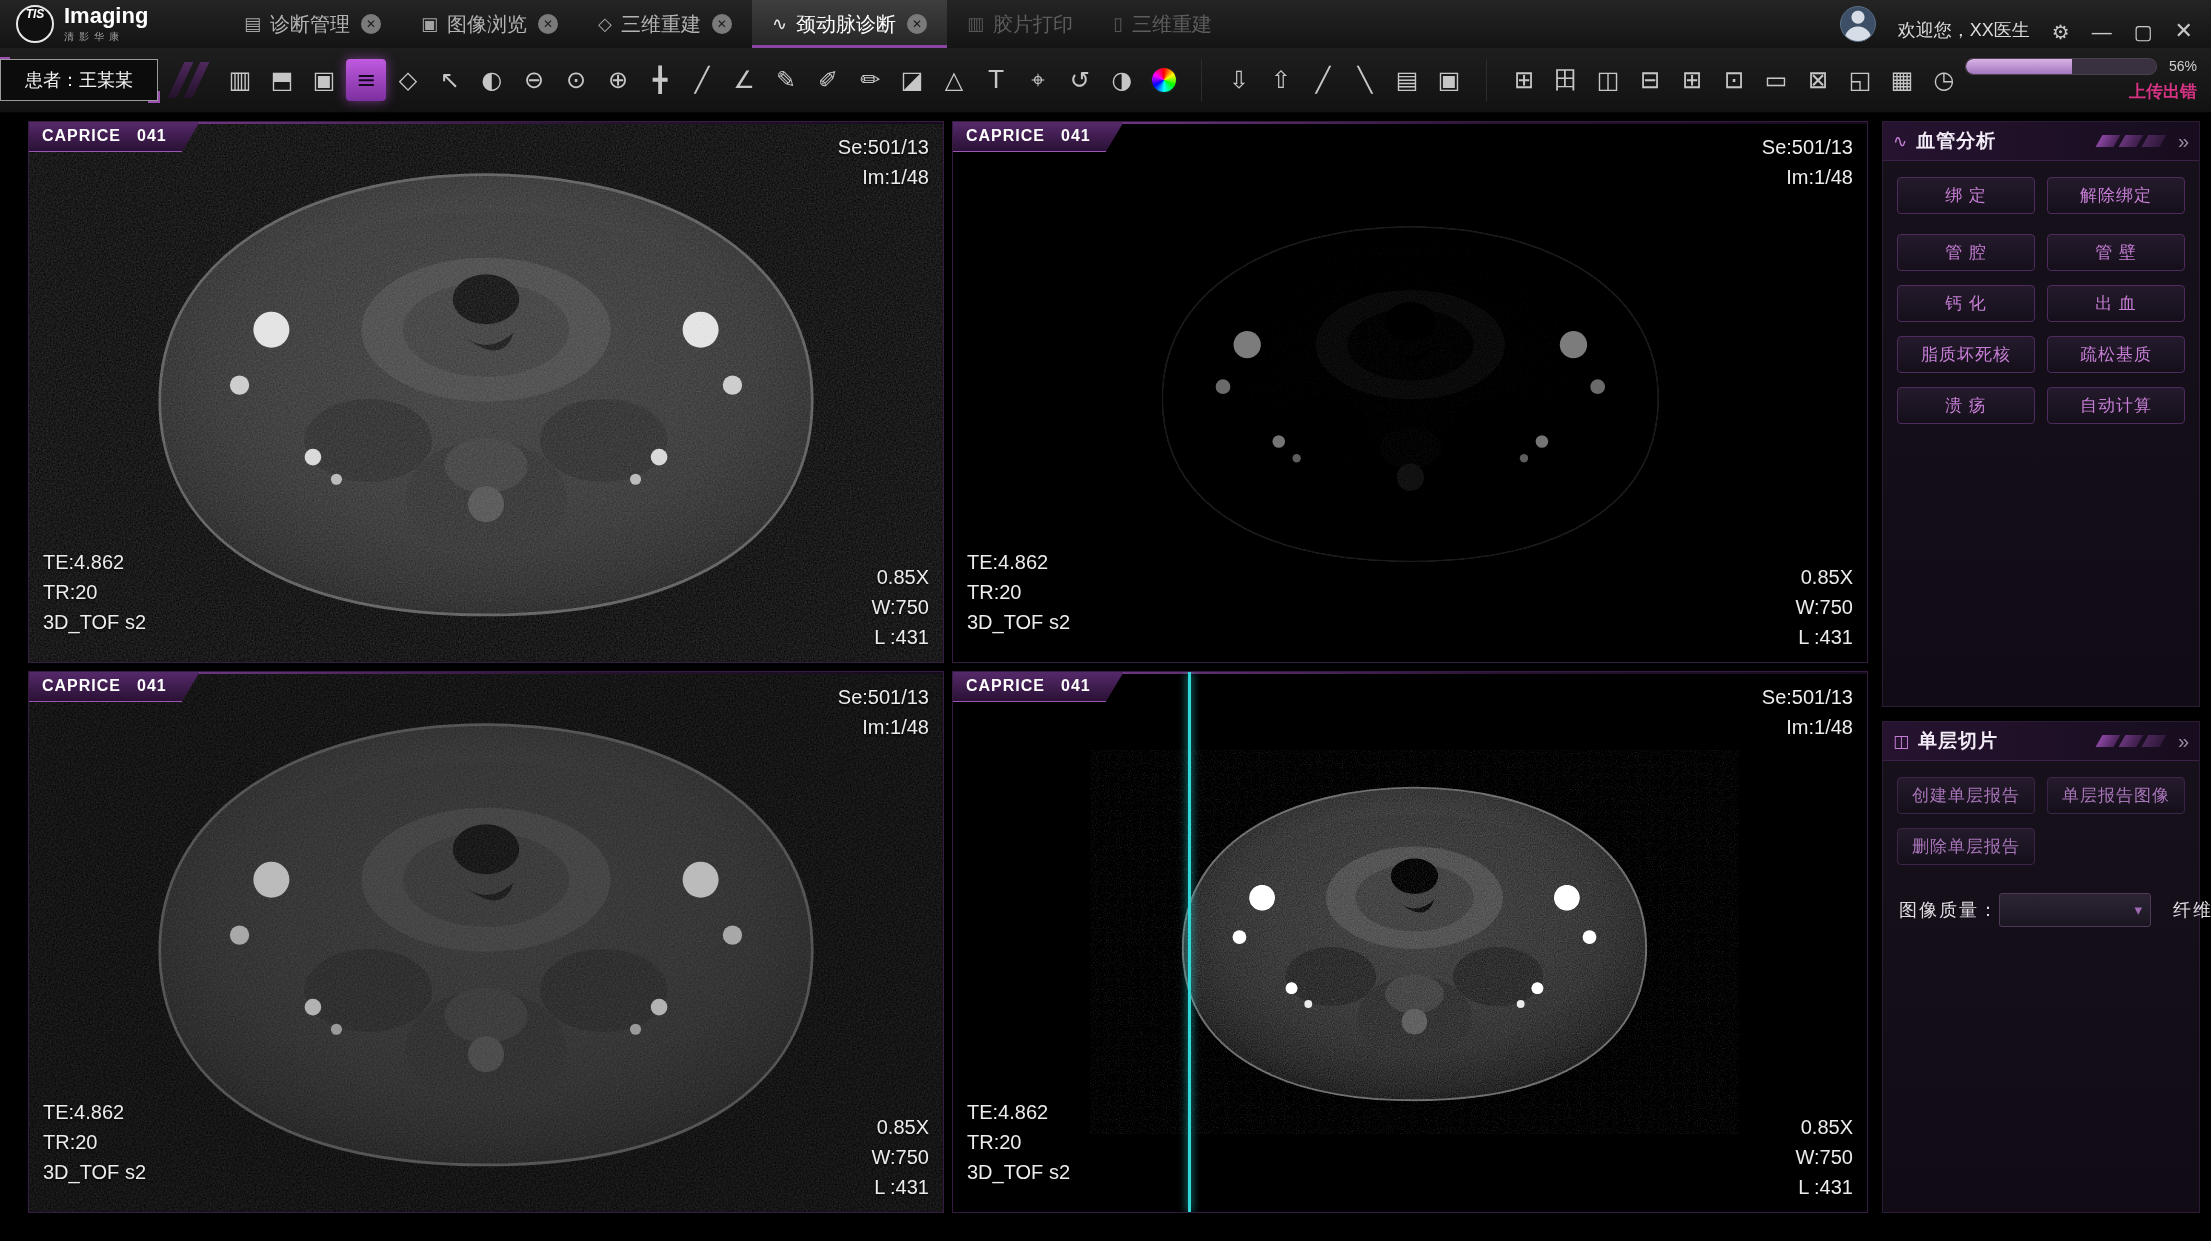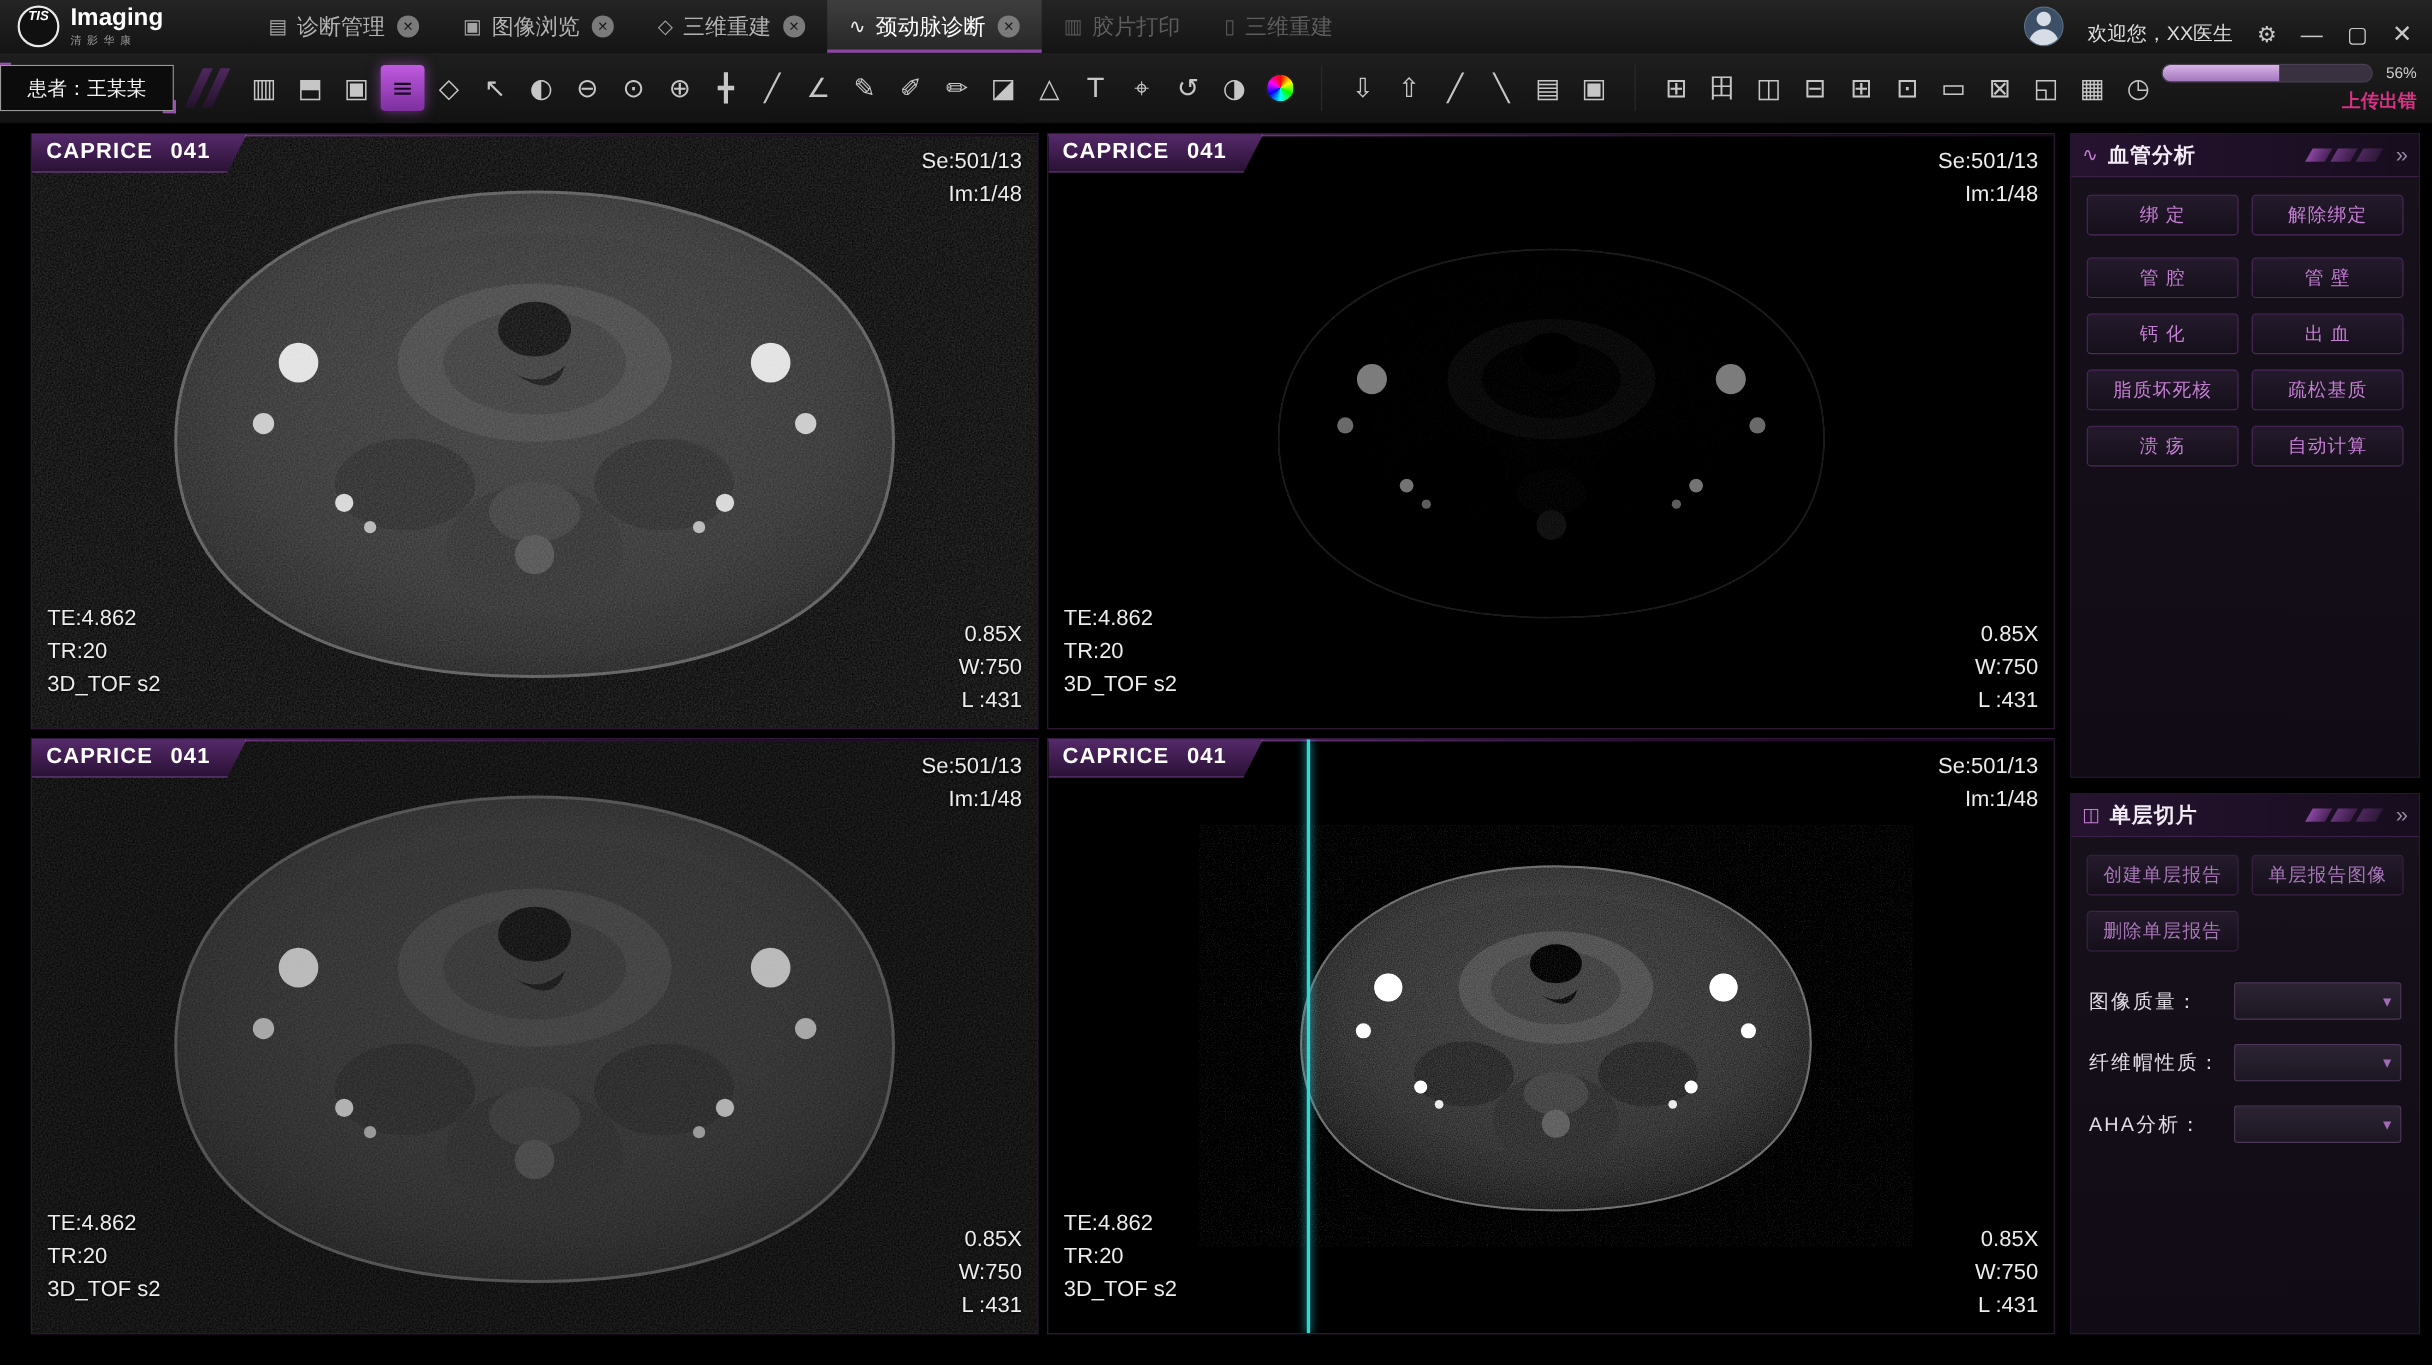--- a/index.html
+++ b/index.html
@@ -65,21 +65,21 @@
   .viewer-grid{position:absolute;left:28px;top:9px;width:1840px;height:1092px;
     display:grid;grid-template-columns:1fr 1fr;grid-template-rows:1fr 1fr;gap:8px;}
   .viewport{position:relative;background:#000;border:1px solid #371c42;overflow:hidden;cursor:crosshair;}
   .vp-top-accent{position:absolute;top:0;left:0;right:0;height:2px;z-index:3;
     background:linear-gradient(90deg,#8a46a2,#2a1233 60%,#160a1c);}
   .vp-tag{position:absolute;top:0;left:0;z-index:4;display:flex;gap:16px;align-items:baseline;
     padding:5px 32px 6px 13px;background:linear-gradient(#55296a,#2a1135);
     border:1px solid #9a55b5;border-top:none;border-left:none;
     clip-path:polygon(0 0,100% 0,calc(100% - 18px) 100%,0 100%);
     font-weight:bold;color:#fff;}
-  .vp-title,.vp-num{font-size:20px;letter-spacing:1px;}
+  .vp-title,.vp-num{font-size:16px;letter-spacing:1px;}
   .ov{position:absolute;z-index:4;font-size:20px;color:#ececec;line-height:1.5;text-shadow:0 1px 3px #000;}
   .ov-tr{top:10px;right:14px;text-align:right;}
   .ov-bl{bottom:25px;left:14px;}
   .ov-br{bottom:10px;right:14px;text-align:right;}
   .mri-wrap{position:absolute;top:0;bottom:0;left:0;right:0;display:flex;align-items:center;justify-content:center;}
   .mri{width:100%;height:100%;}
   .v2 .mri-wrap{left:12%;right:12%;}
   .v2 .mri{filter:brightness(.55) contrast(1.45);}
   .v3 .mri{filter:brightness(.82);}
   .v4 .mri-wrap{left:15%;right:14%;}
@@ -102,21 +102,21 @@
   .p-stripes i:nth-child(2){opacity:.7;}
   .p-stripes i:nth-child(3){opacity:.45;}
   .p-chevron{color:#9a8aa4;font-size:20px;margin-left:6px;cursor:pointer;}
   .p-body{padding:16px 14px;}
   .btn-grid{display:grid;grid-template-columns:1fr 1fr;gap:14px 12px;}
   .btn-grid + .btn-grid{margin-top:20px;}
   .pbtn{height:37px;background:linear-gradient(#241a2c,#150f1a);border:1px solid #4e2a5e;border-radius:4px;
     color:#c77fd6;font-size:17px;letter-spacing:1px;display:flex;align-items:center;justify-content:center;
     font-family:inherit;cursor:pointer;white-space:nowrap;}
   .panel.slice .pbtn{color:#a876b8;border-color:#3c2348;}
-  .fields{margin-top:28px;display:flex;flex-direction:column;gap:22px;padding:0 2px;}
+  .fields{margin-top:28px;display:flex;flex-direction:row;gap:22px;padding:0 2px;}
   .field{display:flex;align-items:center;justify-content:space-between;}
   .f-label{color:#e0dce4;font-size:18px;letter-spacing:2px;white-space:nowrap;}
   .f-select{width:150px;height:32px;background:linear-gradient(#2c2433,#1c1622);
     border:1px solid #4e3a58;border-radius:3px;position:relative;cursor:pointer;}
   .f-arrow{position:absolute;right:8px;top:50%;transform:translateY(-50%);color:#a06ab4;font-size:15px;}
 </style>
 </head>
 <body>
 
 <svg width="0" height="0" style="position:absolute">

